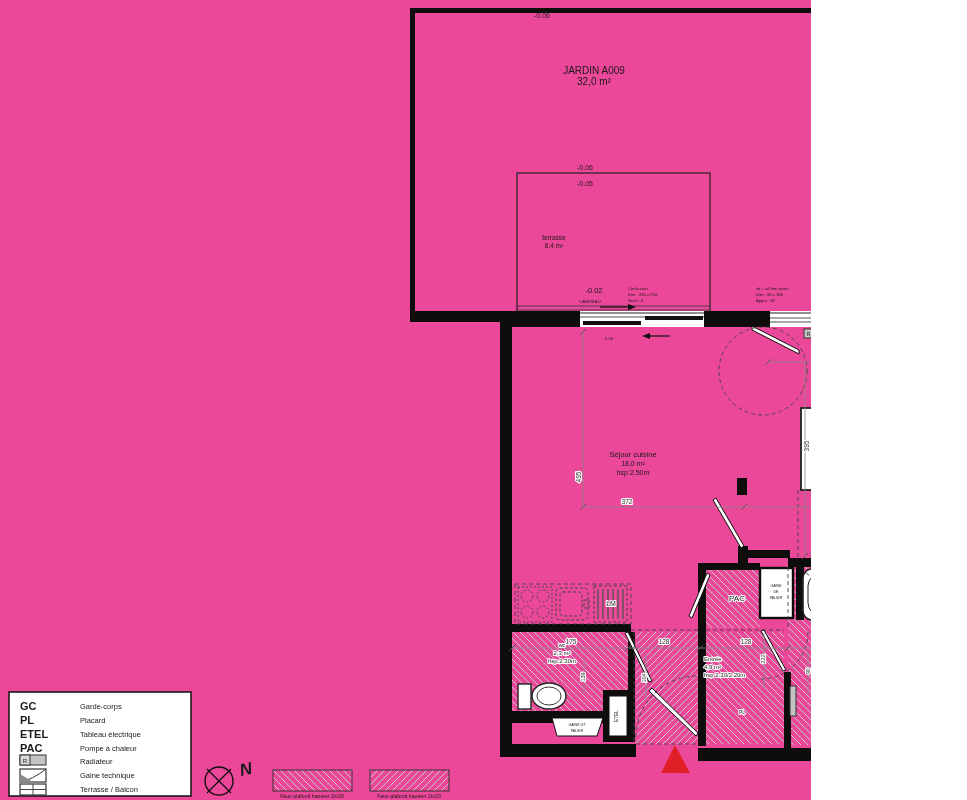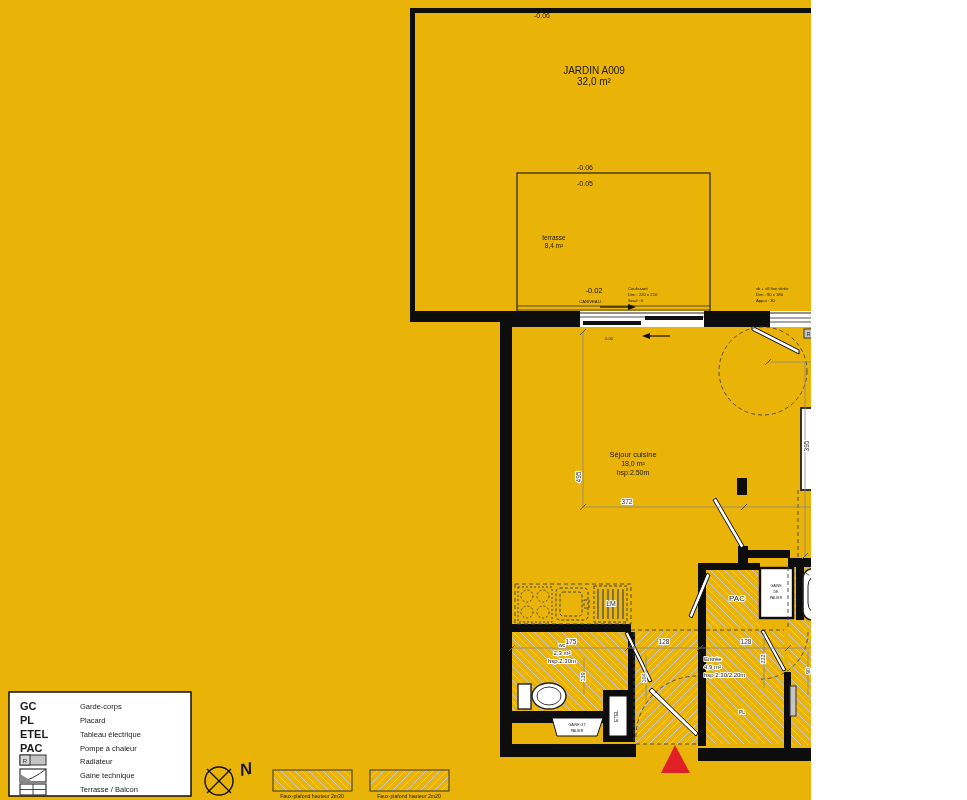--- a/index.html
+++ b/index.html
@@ -1,16 +1,16 @@
 <!DOCTYPE html>
 <html><head>
 <meta charset="utf-8">
 <style>
   html,body{margin:0;padding:0;background:#fff}
-  .stage{position:relative;width:811px;height:800px;background:#eab308;overflow:hidden}
+  .stage{position:relative;width:811px;height:800px;background:#ec4899;overflow:hidden}
   .stage svg{position:absolute;left:0;top:0}
   text{font-family:"Liberation Sans","DejaVu Sans",sans-serif;fill:#1a1a1a}
   .halo{stroke:#fff;stroke-width:2.2px;paint-order:stroke;stroke-linejoin:round}
   .dim{fill:#2e2e2e}
   .thin{stroke:#222;stroke-width:1.2;fill:none}
   .dash{stroke:#444;stroke-width:0.9;fill:none;stroke-dasharray:4 3}
   .dimline{stroke:#888;stroke-width:0.8}
   .tick{stroke:#555;stroke-width:1}
   .leaf{fill:#fff;stroke:#111;stroke-width:1}
 </style>

